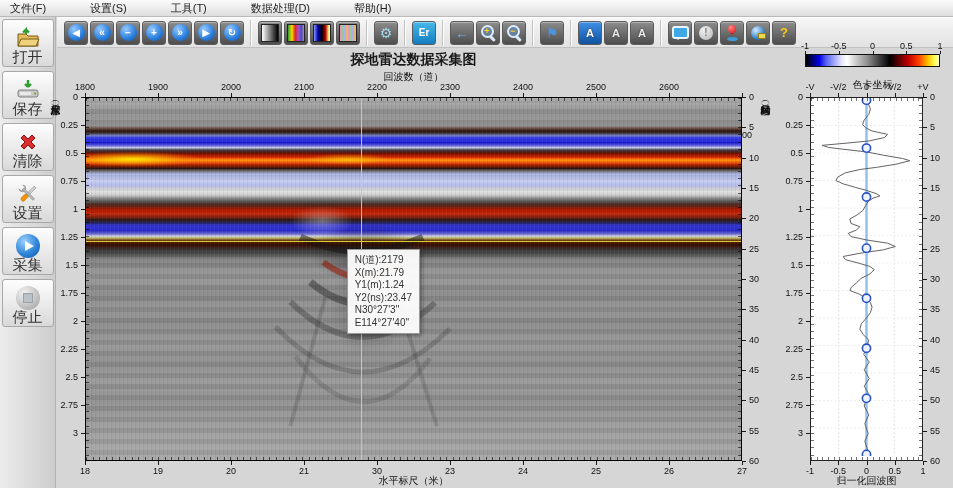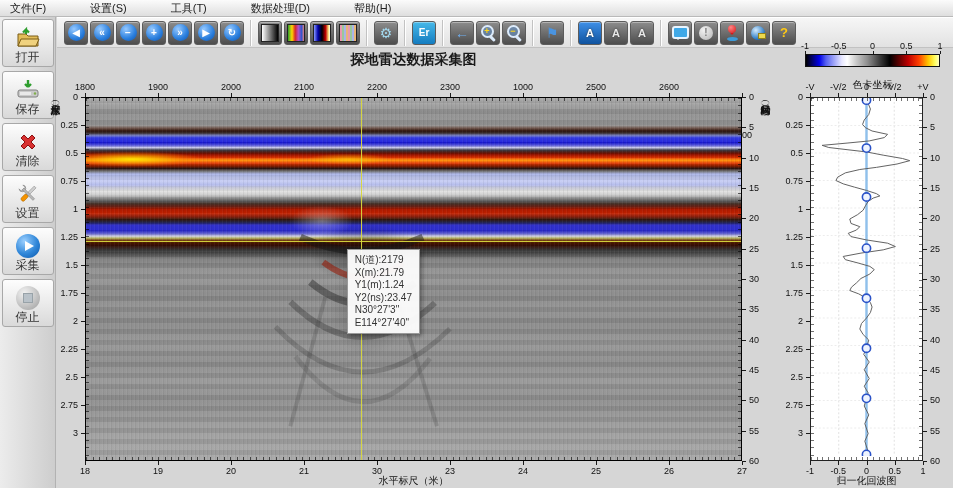--- a/index.html
+++ b/index.html
@@ -54,21 +54,21 @@
     background:radial-gradient(circle at 35% 30%,#d2ebff,#2e7cc4 65%,#0a4a8c);}
   .g-globe::after{content:"";position:absolute;right:-1px;bottom:1px;width:6px;height:4px;background:#ecd84e;border:1px solid #93811a;}
   .g-help{color:#ffc913;font-size:13px;font-weight:bold;}
 
   
   #sidebar{position:absolute;left:0;top:17px;width:56px;height:471px;
     background:linear-gradient(90deg,#ececec,#cdcdcd);border-right:1px solid #b2b2b2;box-sizing:border-box;padding-top:2px;}
   .sbtn{width:50px;height:46px;margin:0 auto 4px auto;border:1px solid #a8a8a8;border-radius:3px;
     background:linear-gradient(#fdfdfd,#d9d9d9);display:flex;flex-direction:column;align-items:center;
     justify-content:center;gap:1px;cursor:default;}
-  .sbtn .slabel{font-size:12px;color:#333;line-height:10px;}
+  .sbtn .slabel{font-size:15px;color:#333;line-height:10px;}
   .sicon{height:26px;display:flex;align-items:center;justify-content:center;}
   .circ{width:24px;height:24px;border-radius:50%;display:flex;align-items:center;justify-content:center;}
   .circ.blue{background:radial-gradient(circle at 35% 30%,#9cd0ff,#2f86d8 55%,#0b55a8);}
   .circ.grayc{background:radial-gradient(circle at 35% 30%,#f2f2f2,#c4c4c4 55%,#9c9c9c);}
   .tri{width:0;height:0;border-left:9px solid #fff;border-top:5.5px solid transparent;border-bottom:5.5px solid transparent;margin-left:3px;}
   .sq{width:8px;height:8px;background:#b9c2c9;border:1px solid #98a2a8;}
 
   
   .tklabel{position:absolute;font-size:9px;color:#111;white-space:nowrap;}
   .tklabel.h{transform:translateX(-50%);}
@@ -323,35 +323,36 @@
           <span class="circ grayc">
             <span class="sq"></span>
           </span>
         </span>
         <span class="slabel">停止</span>
       </div>
     </div>
 
   <div id="main-title">探地雷达数据采集图</div>
 
+  <div id="main-top-axis-label" class="axlabel">回波数（道）</div>
   <div id="main-top-ticks">
       <div class="tkmark h" style="left: 0%;"></div>
       <span class="tklabel h" style="left: 0%;">1800</span>
       <div class="tkmark h" style="left: 11.11%;"></div>
       <span class="tklabel h" style="left: 11.11%;">1900</span>
       <div class="tkmark h" style="left: 22.22%;"></div>
       <span class="tklabel h" style="left: 22.22%;">2000</span>
       <div class="tkmark h" style="left: 33.33%;"></div>
       <span class="tklabel h" style="left: 33.33%;">2100</span>
       <div class="tkmark h" style="left: 44.44%;"></div>
       <span class="tklabel h" style="left: 44.44%;">2200</span>
       <div class="tkmark h" style="left: 55.56%;"></div>
       <span class="tklabel h" style="left: 55.56%;">2300</span>
       <div class="tkmark h" style="left: 66.67%;"></div>
-      <span class="tklabel h" style="left: 66.67%;">1000</span>
+      <span class="tklabel h" style="left: 66.67%;">2400</span>
       <div class="tkmark h" style="left: 77.78%;"></div>
       <span class="tklabel h" style="left: 77.78%;">2500</span>
       <div class="tkmark h" style="left: 88.89%;"></div>
       <span class="tklabel h" style="left: 88.89%;">2600</span>
       <div class="tkmark h" style="left: 100%;"></div>
       <span class="tklabel h" style="left: 100%; margin-top: 48px;">2700</span>
     </div>
   <div id="main-left-axis-label" class="axlabel vert">深度标尺（米）</div>
   <div id="main-left-ticks">
       <div class="tkmark v" style="top: 0%;"></div>

